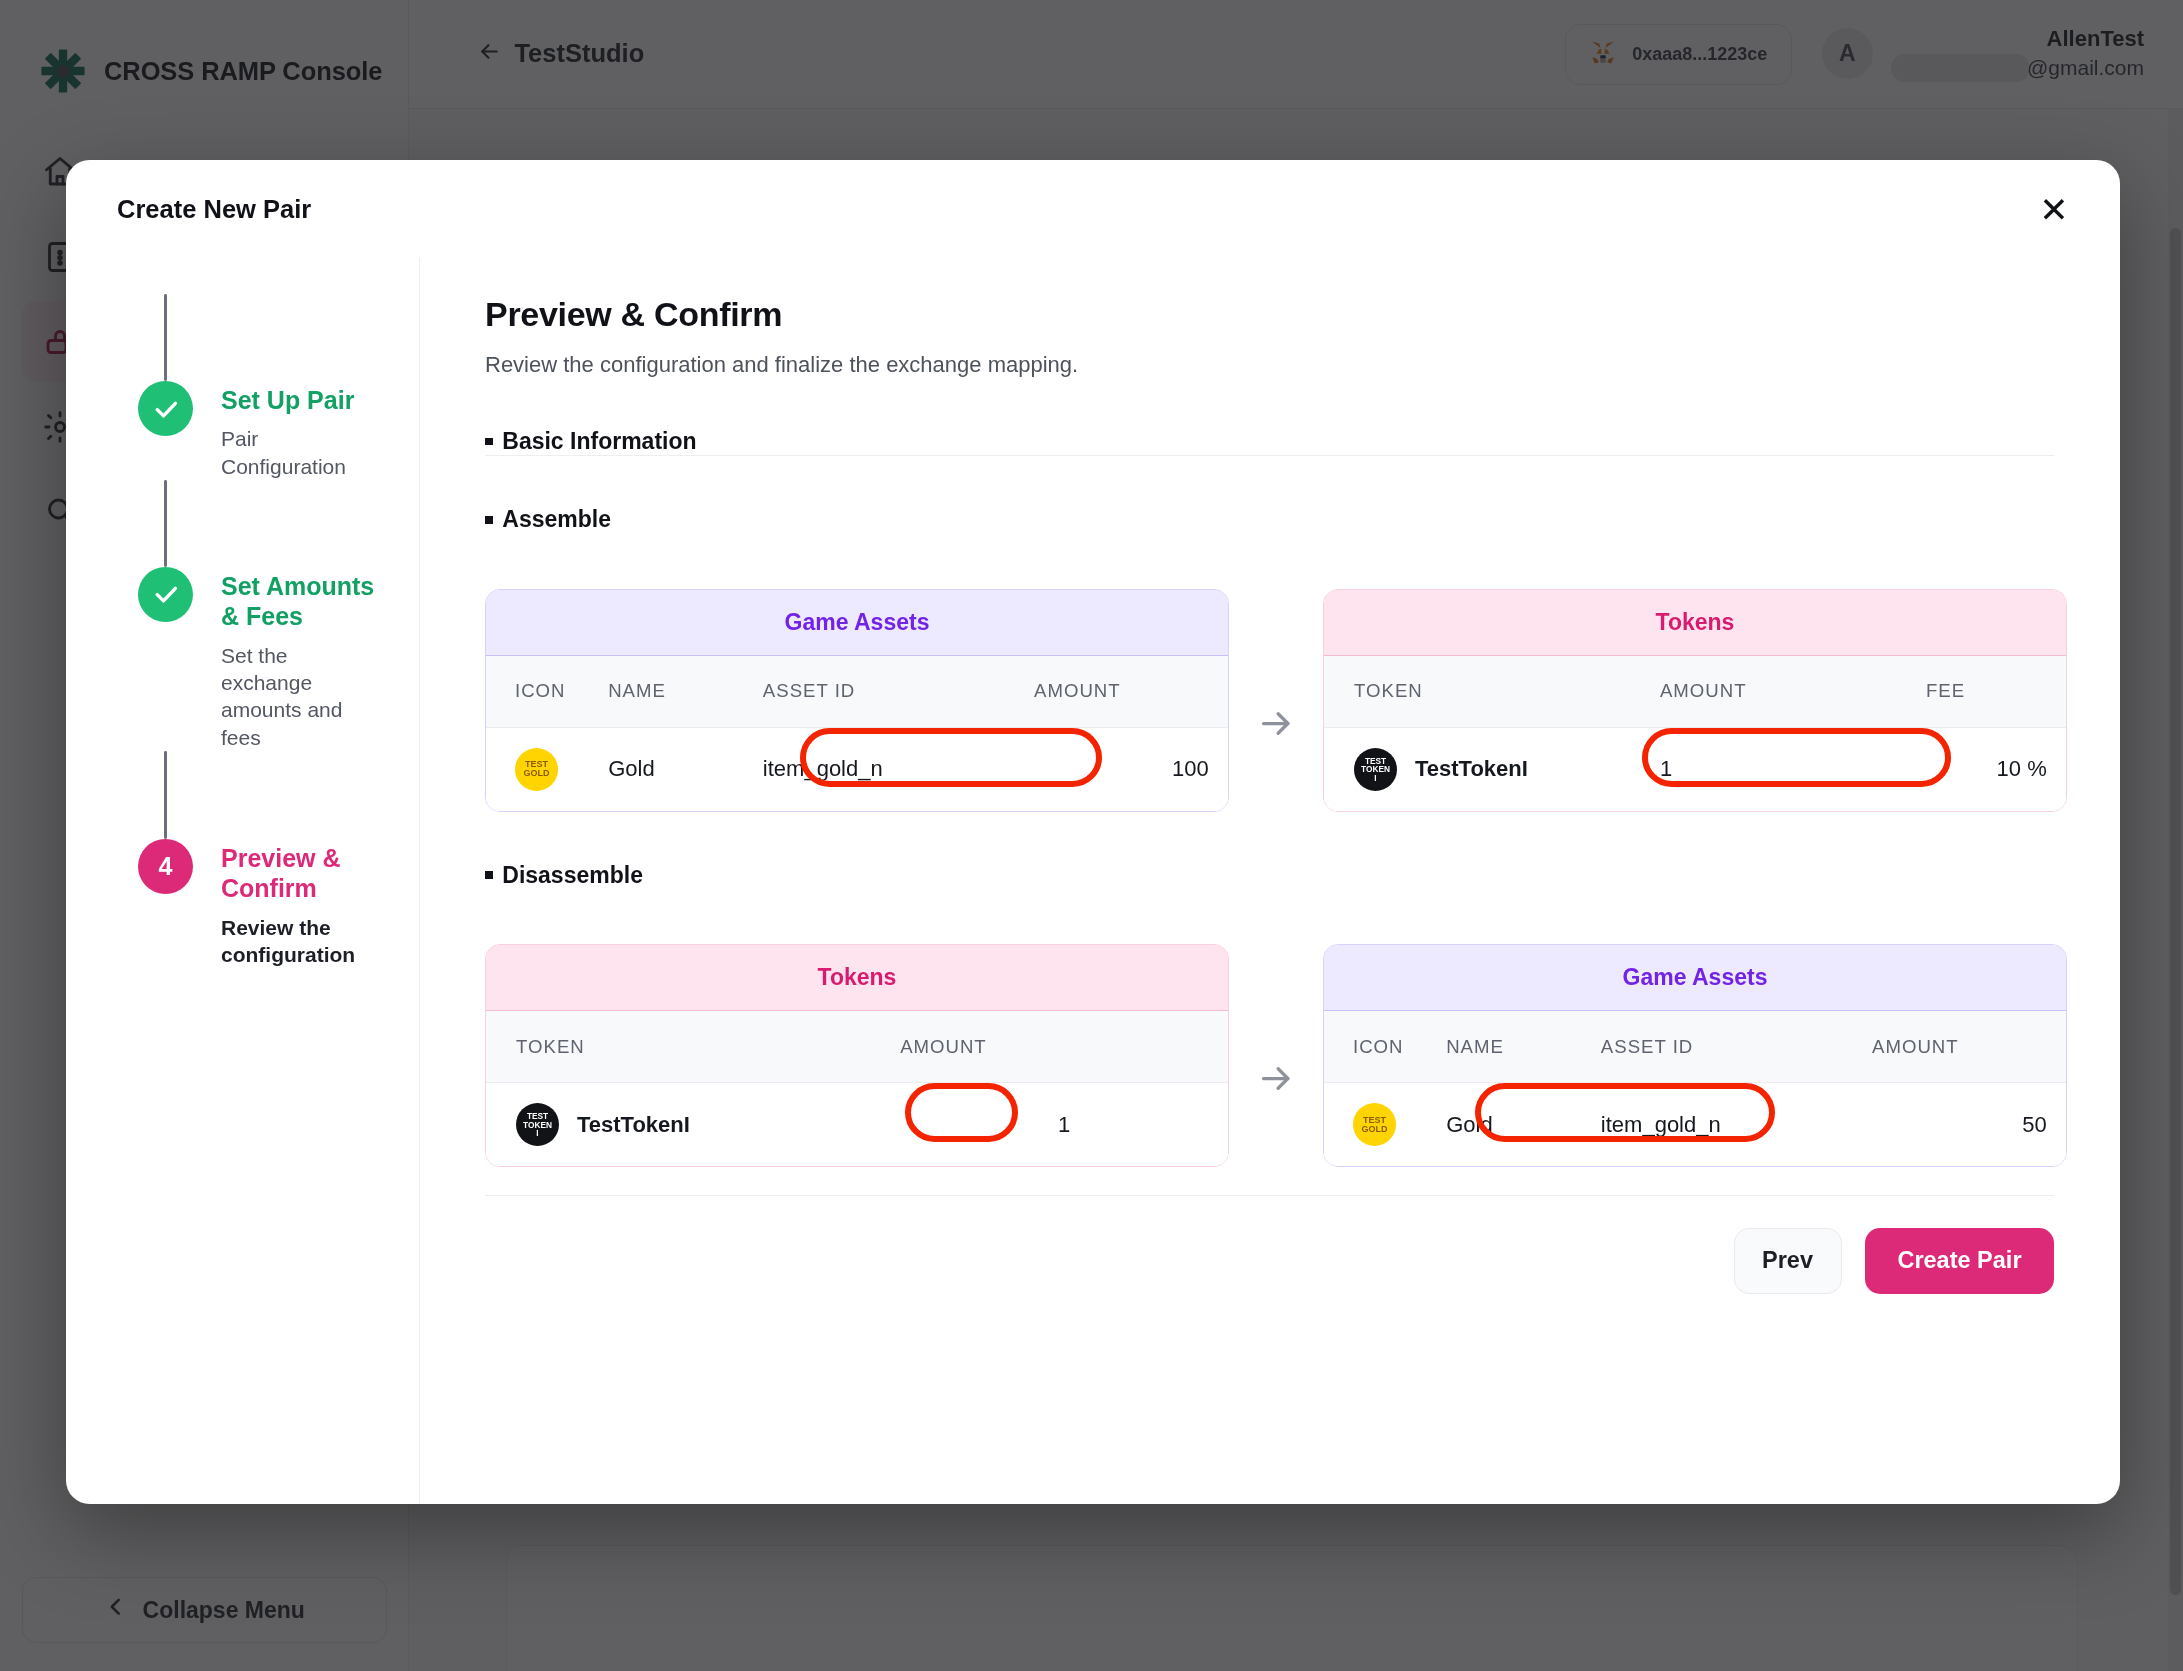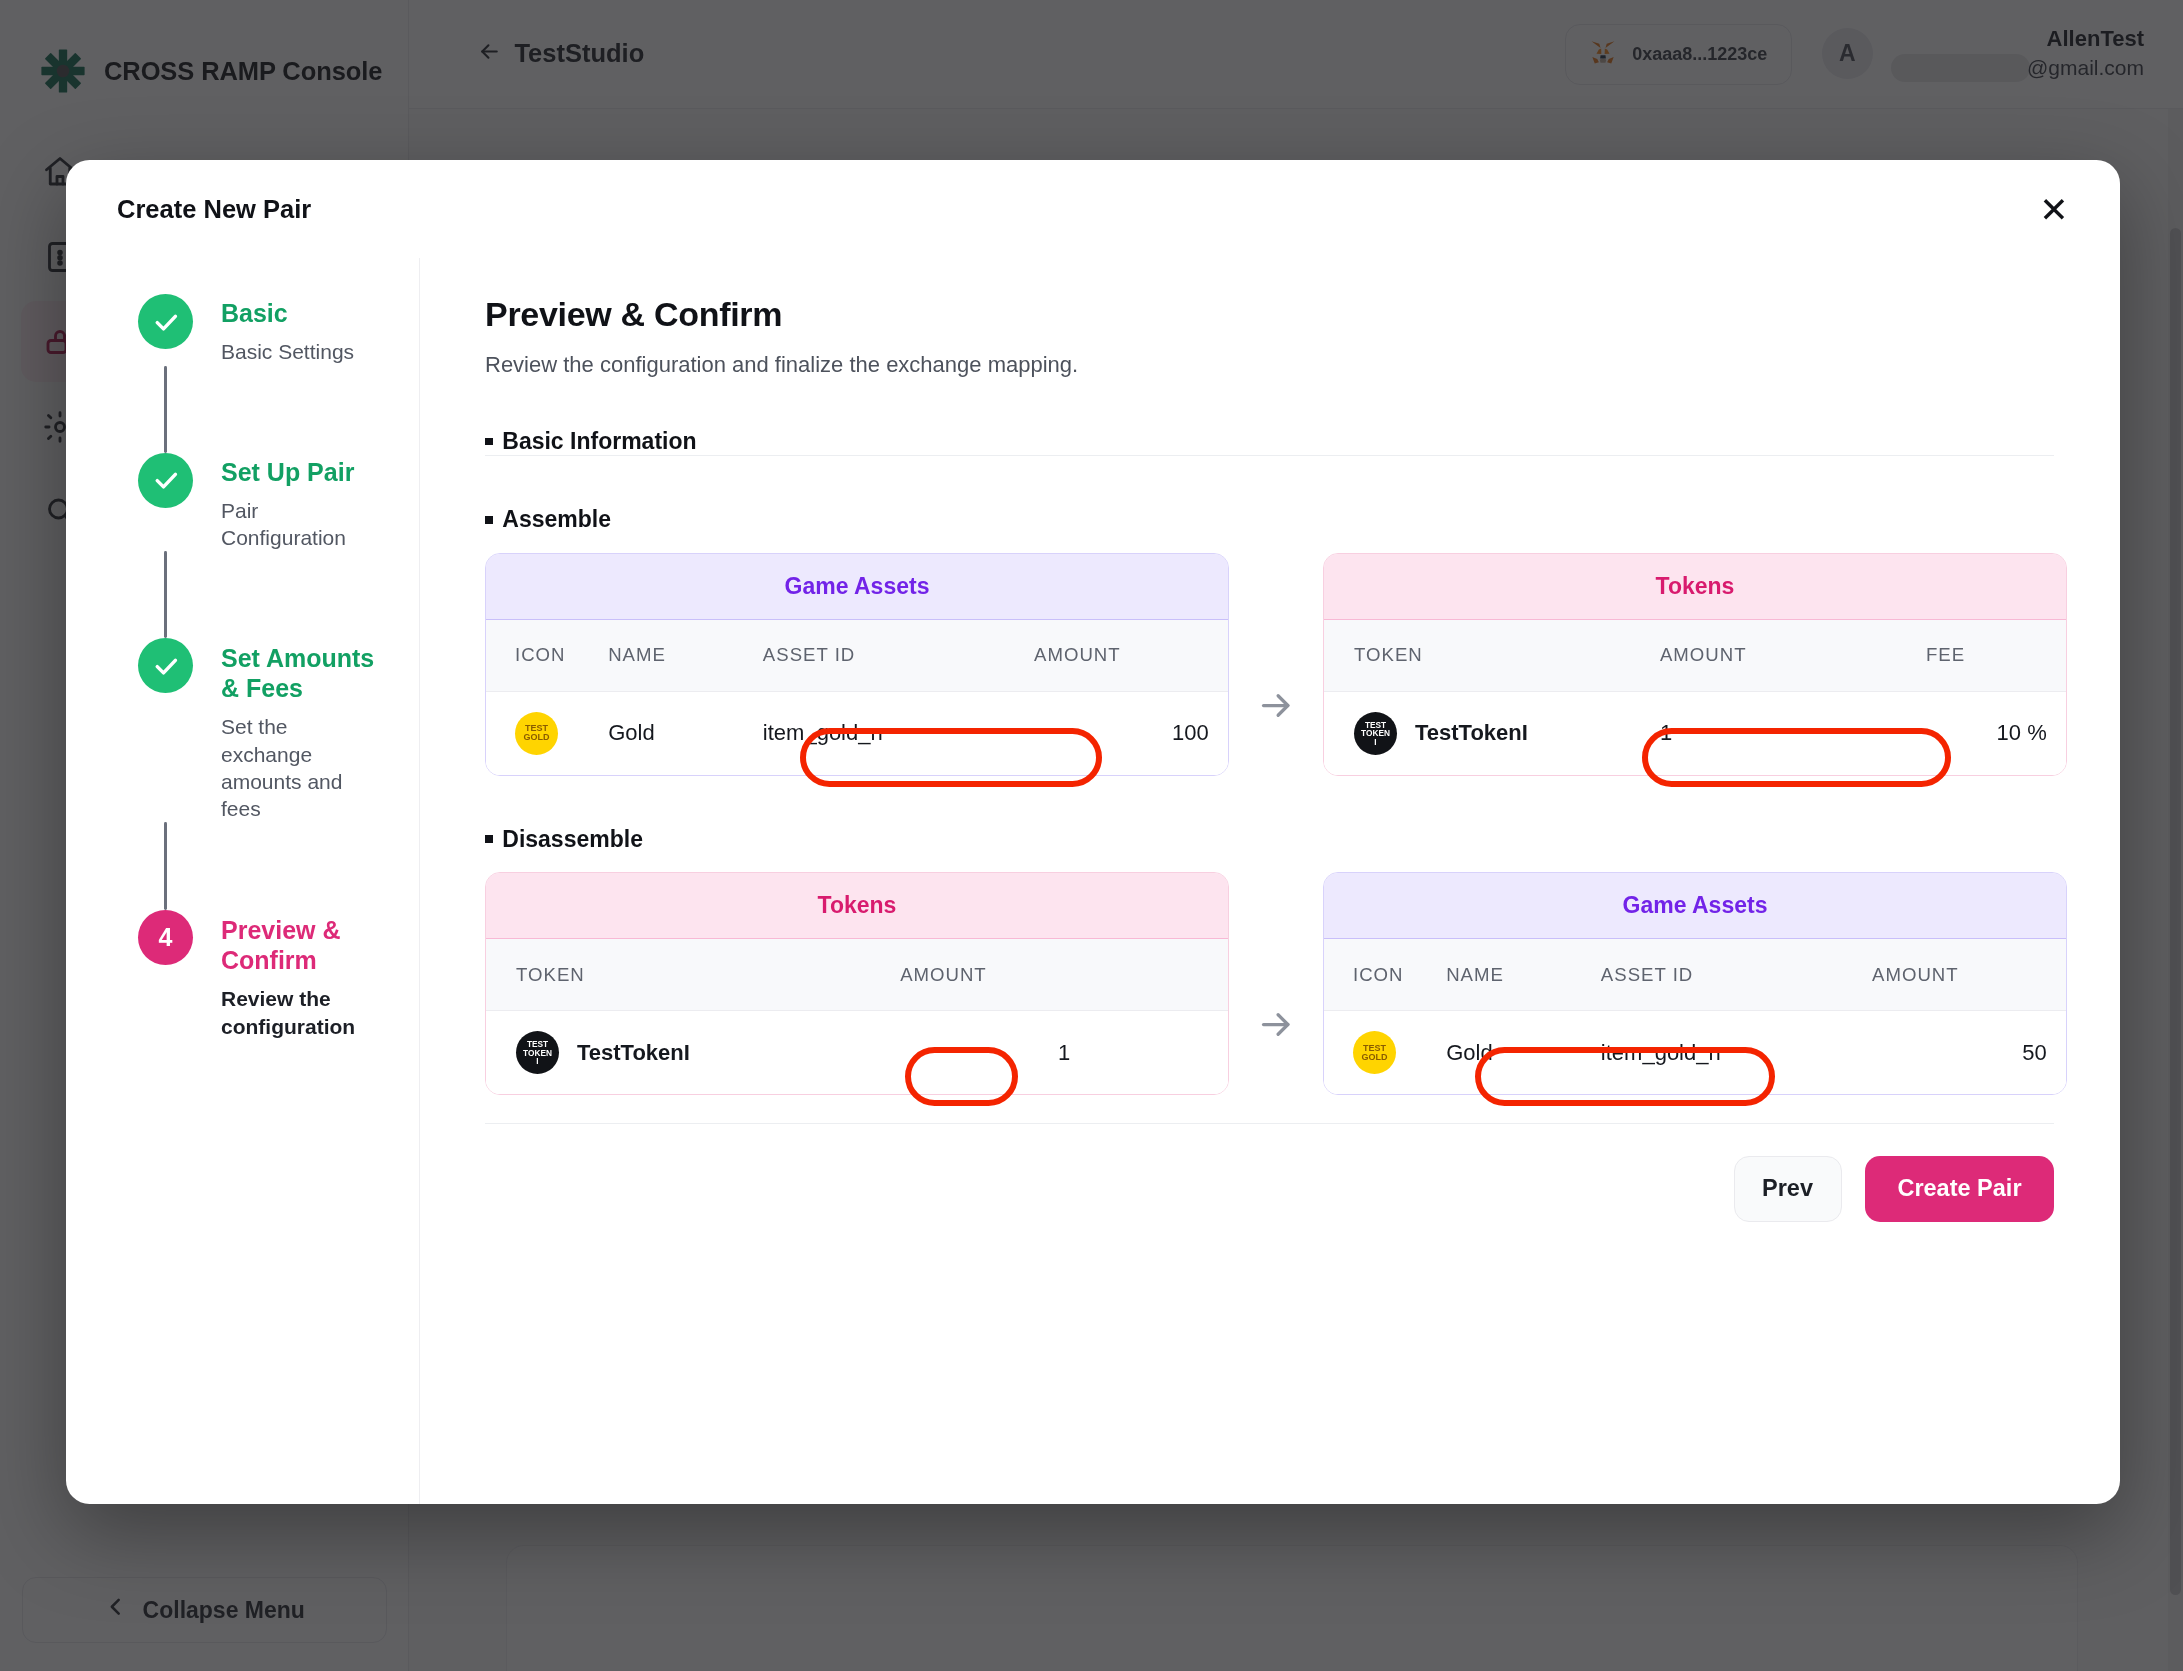--- a/index.html
+++ b/index.html
@@ -183,20 +183,21 @@
   .divider { height: 1.4px; background: #eceef1; }
 
   
   .xchg {
     display: flex; align-items: flex-start; gap: 0; margin-top: 19.3px;
   }
   .xcard {
     width: 744px; flex: 0 0 auto;
     border-radius: 15px; overflow: hidden;
     border: 1.4px solid transparent;
+    margin-top: 36px;
   }
   .xcard.assets { border-color: #d8d2fb; }
   .xcard.tokens { border-color: #f8cfe0; }
   .xcard-head {
     height: 66px; display: flex; align-items: center; justify-content: center;
     font-size: 23px; font-weight: 700;
   }
   .xcard.assets .xcard-head { background: #ede9fe; color: #7223e8; border-bottom: 1.4px solid #c9bffa; }
   .xcard.tokens .xcard-head { background: #fde4ef; color: #d81b6e; border-bottom: 1.4px solid #f8b9d5; }
   .xtable { width: 100%; border-collapse: collapse; background: #ffffff; }
@@ -406,31 +407,20 @@
   <div class="modal-head">
     <div class="modal-title">Create New Pair</div>
     <button class="modal-close">✕</button>
   </div>
 
   <div class="modal-body">
 
     <div class="stepper">
 
       <div class="step">
-        <div class="step-head">
-          <div class="step-dot done">
-            <svg viewBox="0 0 24 24" width="30" height="30" fill="none" stroke="#fff" stroke-width="2.8" stroke-linecap="round" stroke-linejoin="round">
-                <path d="M5 12.5 10 17.5 19.5 7.5"></path>
-              </svg>
-          </div>
-          <div class="step-text">
-            <div class="step-name done">Basic</div>
-            <div class="step-desc">Basic Settings</div>
-          </div>
-        </div>
         <div class="step-line" style="height:87px"></div>
       </div>
 
       <div class="step">
         <div class="step-head">
           <div class="step-dot done">
             <svg viewBox="0 0 24 24" width="30" height="30" fill="none" stroke="#fff" stroke-width="2.8" stroke-linecap="round" stroke-linejoin="round">
                 <path d="M5 12.5 10 17.5 19.5 7.5"></path>
               </svg>
           </div>

